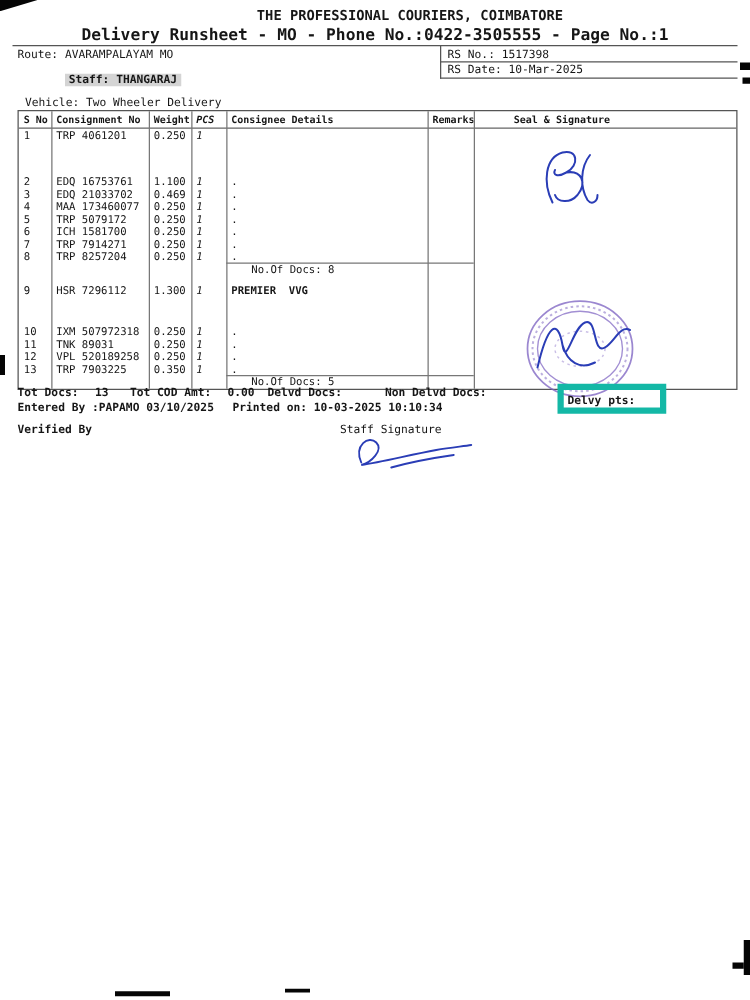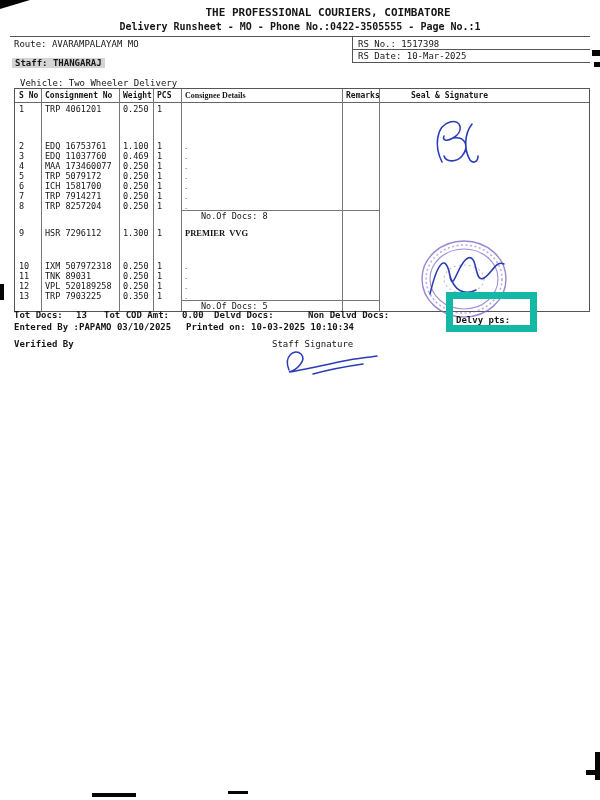--- a/index.html
+++ b/index.html
@@ -6,53 +6,53 @@
   .page{
     position:relative;width:600px;height:800px;background:#ffffff;
     font-family:"DejaVu Sans Mono","Liberation Mono",monospace;
     color:#161616;overflow:hidden;margin:0 auto;
   }
   .abs{position:absolute;}
   .t{white-space:pre;}
   .bold{font-weight:bold;}
   .center{left:0;width:600px;text-align:center;}
   .title{font-size:11px;}
-  .subtitle{font-size:10px;}
+  .subtitle{font-size:13px;}
   .info{font-size:9px;}
-  .hl{background:#d4d4d4;padding:0 3px;}
+  .hl{background:#d4d4d4;padding:0 3px;margin-left:40px;}
   .box{border:1px solid #555;}
   .hline{height:1px;background:#555;}
   .vlineh{width:1px;background:#555;}
 
   
   .tbl{left:14px;top:88px;width:574px;height:222px;border:1px solid #555;font-size:8.5px;}
   .vline{position:absolute;top:0;bottom:0;width:1px;background:#777;}
   .trow{display:flex;}
   .h13{height:13px;line-height:13px;}
   .h12{height:12px;line-height:12px;}
   .h11{height:11px;line-height:11px;}
   .h10{height:10px;line-height:10px;}
   .s26{height:26px;}
   .s5{height:5px;}
   .s22{height:22px;}
   .c{box-sizing:border-box;padding-left:4px;overflow:hidden;white-space:pre;}
   .w-sno{width:26px;}
   .w-cn{width:78px;}
   .w-wt{width:34px;}
-  .w-pcs{width:28px;}
-  .w-cd{width:161px;font-family:Liberation Serif, serif;}
+  .w-pcs{width:28px;font-style:italic;}
+  .w-cd{width:161px;}
   .w-rm{width:37px;}
   .w-seal{flex:1;}
   .thead{font-weight:bold;font-size:8px;border-bottom:1px solid #666;}
   .docs{padding-left:186px;white-space:pre;}
   .groupline{position:absolute;left:166px;width:198px;height:1px;background:#777;}
 
   
   .ft{font-size:9px;}
-  .delvybox{border:7px solid #14b8a6;padding:16px 20px 0 3px;}
+  .delvybox{border:5px solid #14b8a6;padding:4px 20px 0 3px;}
 
   
   .art{position:absolute;background:#050505;}
   .corner{left:0;top:0;width:30px;height:9px;clip-path:polygon(0 0,100% 0,0 100%);}
 
   svg{display:block;}
 </style>
 </head>
 <body>
 
@@ -105,21 +105,21 @@
 
     <div class="trow h10">
       <span class="c w-sno">2</span>
       <span class="c w-cn">EDQ 16753761</span>
       <span class="c w-wt">1.100</span>
       <span class="c w-pcs">1</span>
       <span class="c w-cd">.</span>
     </div>
     <div class="trow h10">
       <span class="c w-sno">3</span>
-      <span class="c w-cn">EDQ 11037760</span>
+      <span class="c w-cn">EDQ 21033702</span>
       <span class="c w-wt">0.469</span>
       <span class="c w-pcs">1</span>
       <span class="c w-cd">.</span>
     </div>
     <div class="trow h10">
       <span class="c w-sno">4</span>
       <span class="c w-cn">MAA 173460077</span>
       <span class="c w-wt">0.250</span>
       <span class="c w-pcs">1</span>
       <span class="c w-cd">.</span>

